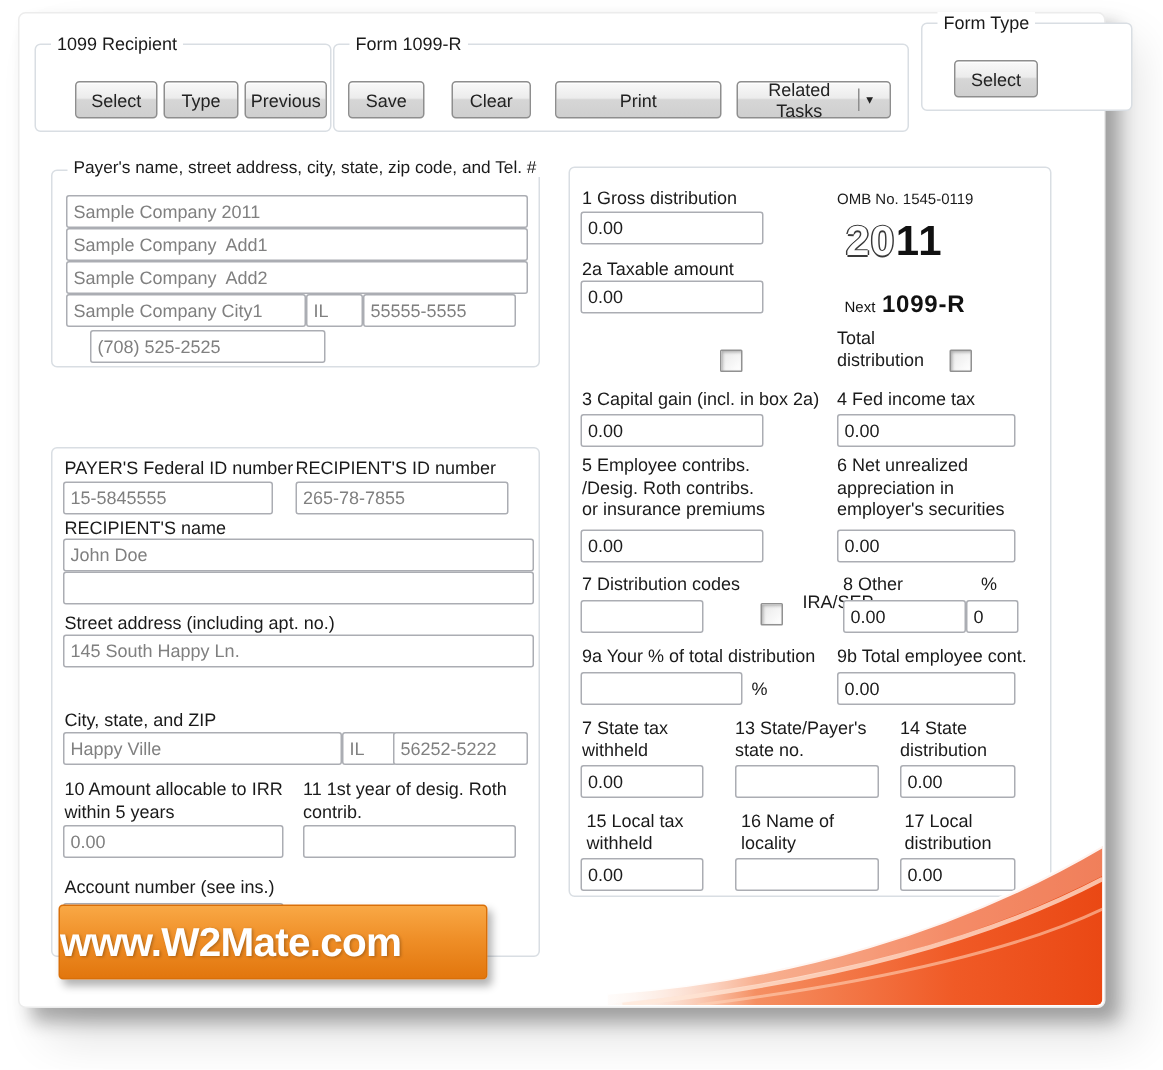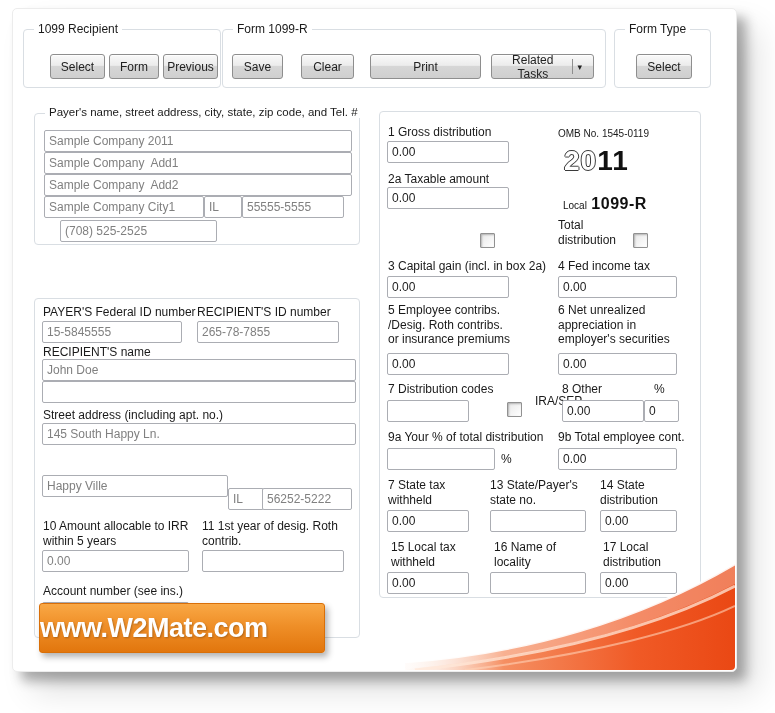--- a/index.html
+++ b/index.html
@@ -41,37 +41,37 @@
   .split-arrow{font-size:9px;padding:0 5px;color:#222;}
 </style>
 </head>
 <body>
 
 <div class="window">
 
   <div class="group" style="left:10px;top:20px;width:196px;height:57px;">
     <span class="gtitle">1099 Recipient</span>
     <button class="btn" style="left:26px;top:24px;width:55px;">Select</button>
-    <button class="btn" style="left:85px;top:24px;width:50px;">Form</button>
+    <button class="btn" style="left:85px;top:24px;width:50px;">Type</button>
     <button class="btn" style="left:139px;top:24px;width:55px;">Previous</button>
   </div>
 
   <div class="group" style="left:209px;top:20px;width:382px;height:57px;">
     <span class="gtitle">Form 1099-R</span>
     <button class="btn" style="left:9px;top:24px;width:51px;">Save</button>
     <button class="btn" style="left:78px;top:24px;width:53px;">Clear</button>
     <button class="btn" style="left:147px;top:24px;width:111px;">Print</button>
     <button class="btn" style="left:268px;top:24px;width:103px;justify-content:flex-start;padding-left:8px;">
       <span>Related Tasks</span>
       <span class="split-sep"></span>
       <span class="split-arrow">▾</span>
     </button>
   </div>
 
-  <div class="group" style="left:601px;top:20px;width:95px;height:57px;">
+  <div class="group" style="left:601px;top:6px;width:95px;height:57px;padding-left:44px;">
     <span class="gtitle">Form Type</span>
     <button class="btn" style="left:21px;top:24px;width:56px;">Select</button>
   </div>
 
   <div class="group" style="left:21px;top:104px;width:324px;height:130px;">
     <span class="gtitle" style="font-size:11.5px;text-align:center;">Payer's name, street address, city, state, zip code, and Tel. #</span>
     <input class="field" style="left: 9px; top: 16px; width: 298px;" value="Sample Company 2011">
     <input class="field" style="left: 9px; top: 38px; width: 298px;" value="Sample Company  Add1">
     <input class="field" style="left: 9px; top: 60px; width: 298px;" value="Sample Company  Add2">
     <input class="field" style="left: 9px; top: 82px; width: 150px;" value="Sample Company City1">
@@ -87,21 +87,21 @@
     <input class="field" style="left: 162px; top: 22px; width: 132px;" value="265-78-7855">
 
     <span class="lbl" style="left:8px;top:46px;">RECIPIENT'S name</span>
     <input class="field" style="left: 7px; top: 60px; width: 304px;" value="John Doe">
     <input class="field" style="left: 7px; top: 82px; width: 304px;" value="">
 
     <span class="lbl" style="left:8px;top:109px;">Street address (including apt. no.)</span>
     <input class="field" style="left: 7px; top: 124px; width: 304px;" value="145 South Happy Ln.">
 
     <span class="lbl" style="left:8px;top:174px;">City, state, and ZIP</span>
-    <input class="field" style="left: 7px; top: 176px; width: 176px;" value="Happy Ville">
+    <input class="field" style="left: 7px; top: 189px; width: 176px;" value="Happy Ville">
     <input class="field" style="left: 193px; top: 189px; width: 26px;" value="IL">
     <input class="field" style="left: 227px; top: 189px; width: 80px;" value="56252-5222">
 
     <span class="lbl" style="left:8px;top:220px;width:165px;">10 Amount allocable to IRR
 within 5 years</span>
     <input class="field" style="left: 7px; top: 251px; width: 137px;" value="0.00">
     <span class="lbl" style="left:167px;top:220px;width:155px;">11 1st year of desig. Roth
 contrib.</span>
     <input class="field" style="left: 167px; top: 251px; width: 132px;" value="">
 
@@ -115,21 +115,21 @@
 
     <span class="lbl small" style="left:178px;top:16px;">OMB No. 1545-0119</span>
     <div class="year" style="left:184px;top:33px;">
       <span class="outline">20</span><span class="solid">11</span>
     </div>
 
     <span class="lbl" style="left:8px;top:60px;">2a Taxable amount</span>
     <input class="field dark" style="left: 7px; top: 75px; width: 112px;" value="0.00">
 
     <div class="formname" style="left:183px;top:83px;">
-      <span class="word">Local</span>
+      <span class="word">Next</span>
       <span class="num">1099-R</span>
     </div>
 
     <div class="chk" style="left:100px;top:121px;"></div>
     <span class="lbl" style="left:178px;top:106px;">Total
 distribution</span>
     <div class="chk" style="left:253px;top:121px;"></div>
 
     <span class="lbl" style="left:8px;top:147px;">3 Capital gain (incl. in box 2a)</span>
     <input class="field dark" style="left: 7px; top: 164px; width: 112px;" value="0.00">

